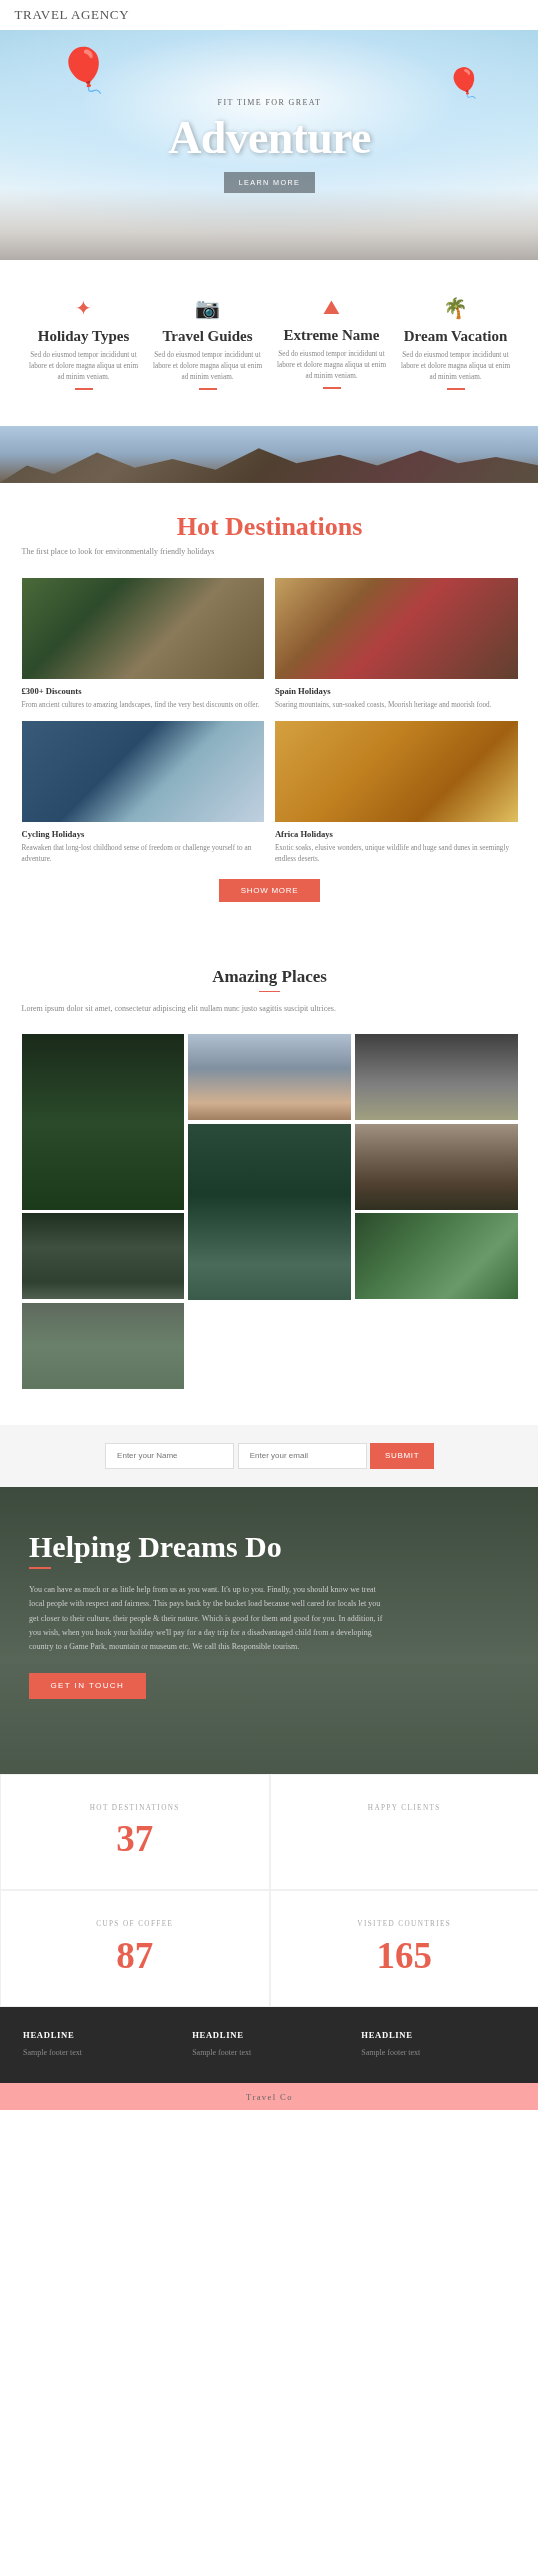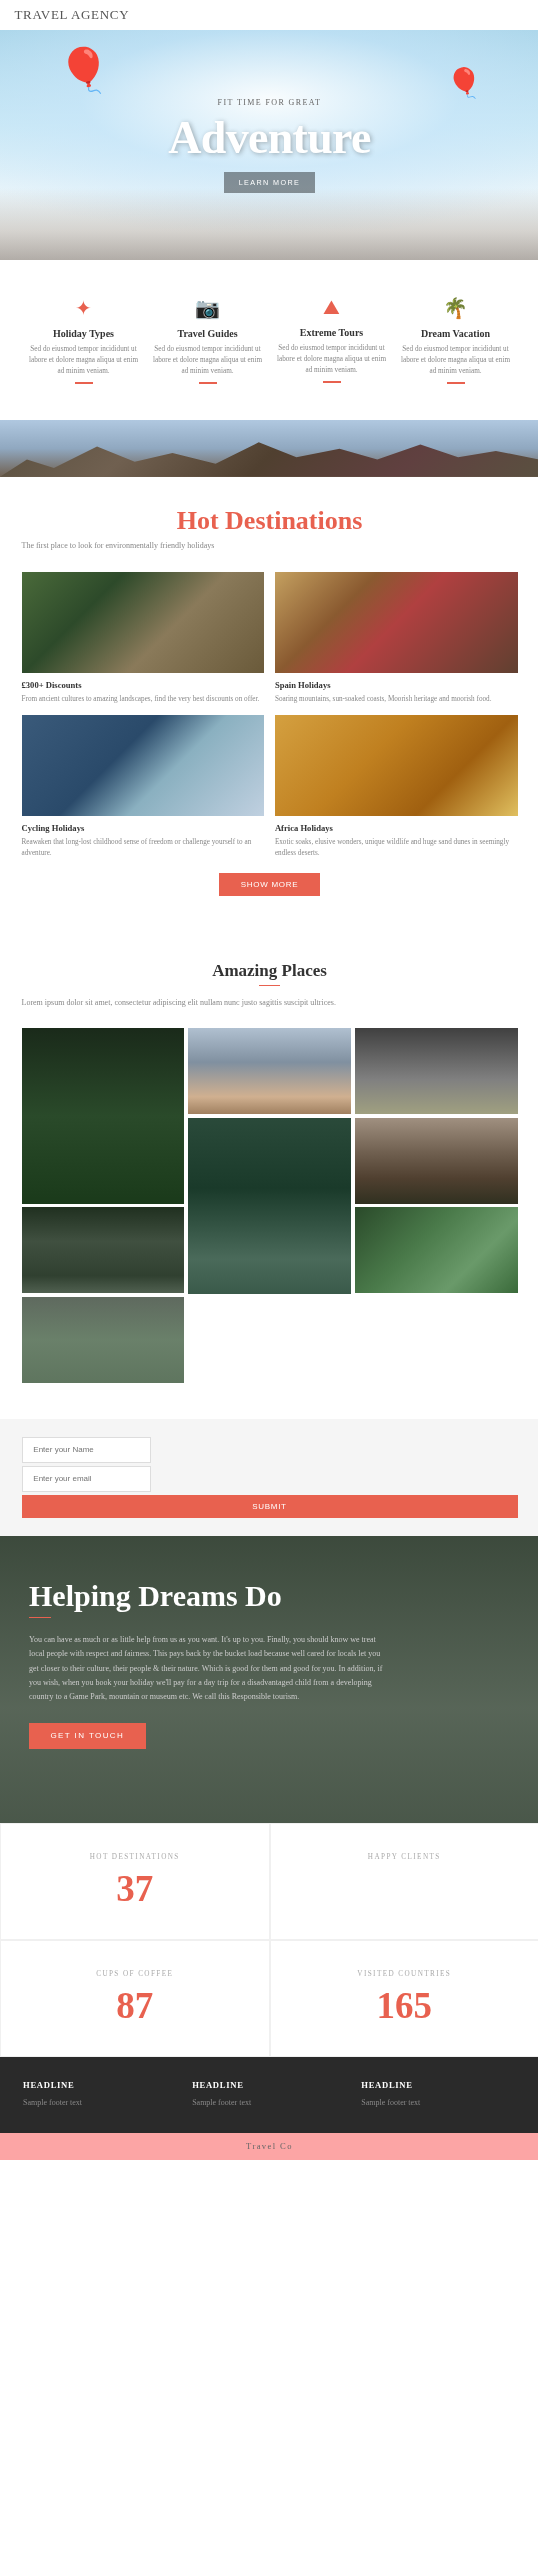--- a/index.html
+++ b/index.html
@@ -83,21 +83,21 @@
     .feature-item {
       text-align: center;
       width: 115px;
     }
     .feature-icon {
       font-size: 20px;
       color: #e8614f;
       margin-bottom: 7.2px;
     }
     .feature-title {
-      font-size: 10px;
+      font-size: 15px;
       font-weight: bold;
       color: #333;
       margin-bottom: 5.7px;
     }
     .feature-text {
       font-size: 7.2px;
       color: #888;
       line-height: 1.5;
       margin-bottom: 5.7px;
     }
@@ -222,21 +222,20 @@
     .photo-tunnel { background: linear-gradient(180deg, #203020 0%, #405040 40%, #304030 80%, #506050 100%); }
     .photo-winding { background: linear-gradient(135deg, #2a4a2a 0%, #4a7a4a 40%, #6a9a6a 70%, #3a6a3a 100%); }
 
     
     .email-form {
       background: #f5f5f5;
       padding: 18px 21.5px;
       display: flex;
       justify-content: center;
       gap: 3.6px;
-      flex-direction: column;
     }
     .email-input {
       padding: 7.2px 10.8px;
       border: 0.7px solid #ddd;
       font-size: 8px;
       color: #999;
       width: 129px;
       outline: none;
     }
     .email-submit {
@@ -402,21 +401,21 @@
     <div class="feature-line"></div>
   </div>
   <div class="feature-item">
     <div class="feature-icon">📷</div>
     <div class="feature-title">Travel Guides</div>
     <div class="feature-text">Sed do eiusmod tempor incididunt ut labore et dolore magna aliqua ut enim ad minim veniam.</div>
     <div class="feature-line"></div>
   </div>
   <div class="feature-item">
     <div class="feature-icon">⛰</div>
-    <div class="feature-title">Extreme Tours</div>
+    <div class="feature-title">Extreme Name</div>
     <div class="feature-text">Sed do eiusmod tempor incididunt ut labore et dolore magna aliqua ut enim ad minim veniam.</div>
     <div class="feature-line"></div>
   </div>
   <div class="feature-item">
     <div class="feature-icon">🌴</div>
     <div class="feature-title">Dream Vacation</div>
     <div class="feature-text">Sed do eiusmod tempor incididunt ut labore et dolore magna aliqua ut enim ad minim veniam.</div>
     <div class="feature-line"></div>
   </div>
 </section>

